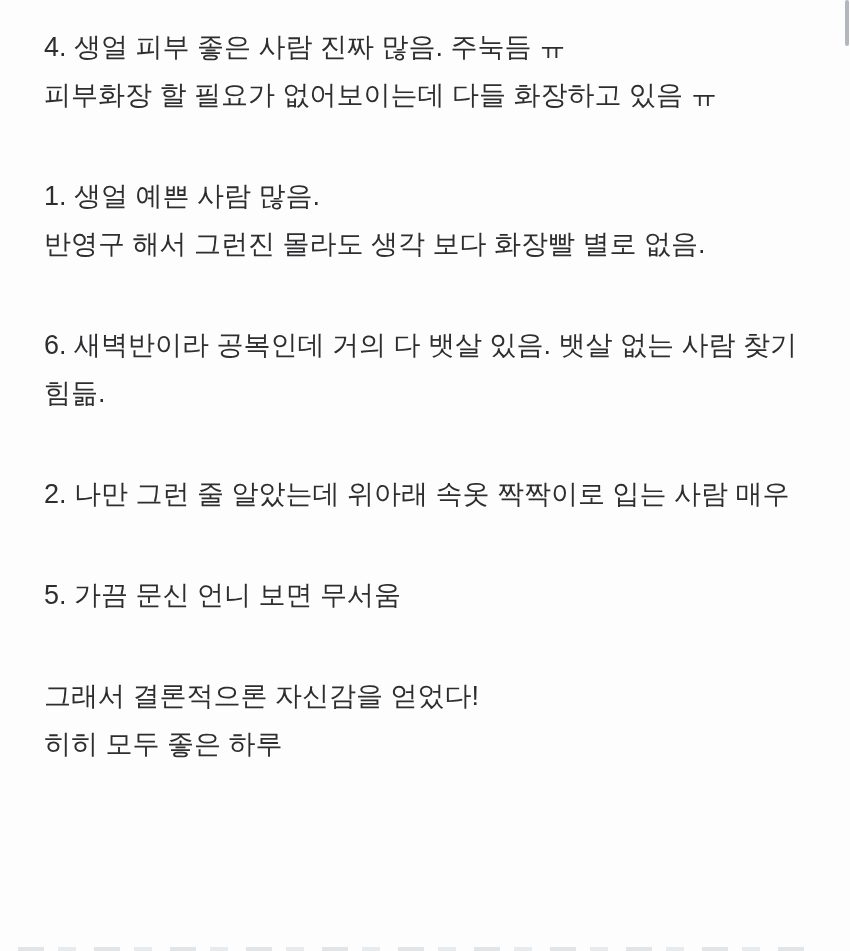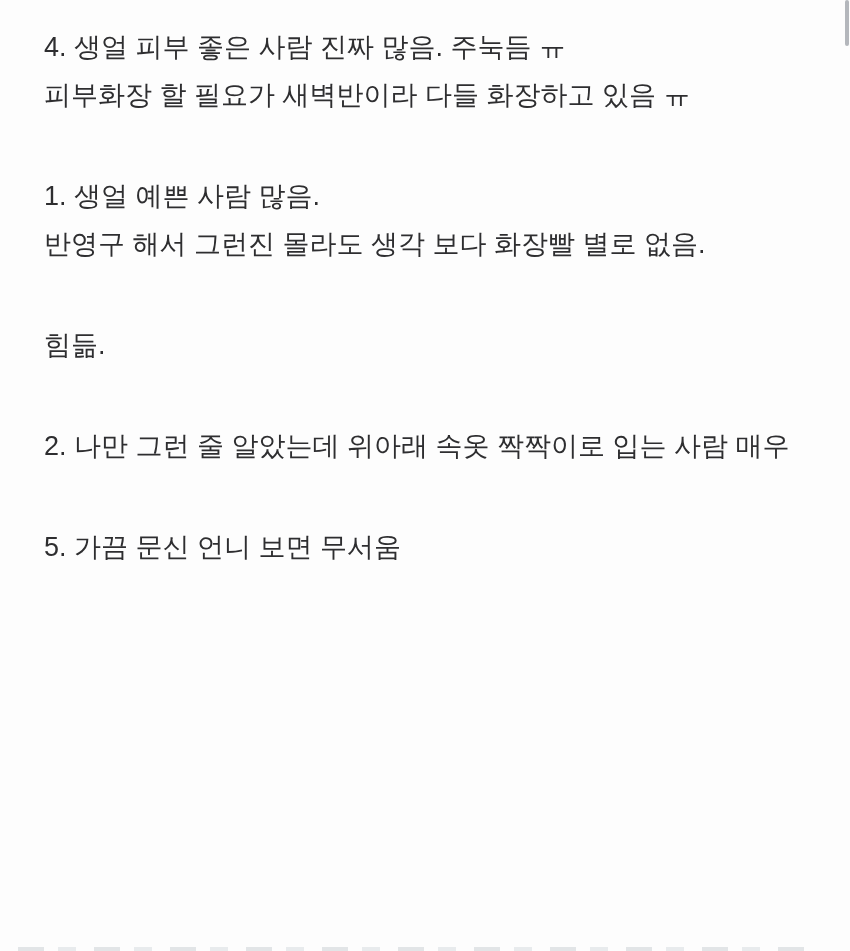--- a/index.html
+++ b/index.html
@@ -67,41 +67,46 @@
 </style>
 </head>
 <body>
 
 <div class="screen">
 
   <div class="post-body">
 
     <div class="para">
       <div class="line">4. 생얼 피부 좋은 사람 진짜 많음. 주눅듬 ㅠ</div>
-      <div class="line">피부화장 할 필요가 새벽반이라 다들 화장하고 있음 ㅠ</div>
+      <div class="line">피부화장 할 필요가 없어보이는데 다들 화장하고 있음 ㅠ</div>
     </div>
 
     <div class="para">
       <div class="line">1. 생얼 예쁜 사람 많음.</div>
       <div class="line">반영구 해서 그런진 몰라도 생각 보다 화장빨 별로 없음.</div>
     </div>
 
     <div class="para">
+      <div class="line">6. 새벽반이라 공복인데 거의 다 뱃살 있음. 뱃살 없는 사람 찾기</div>
       <div class="line">힘듦.</div>
     </div>
 
 
     <div class="para">
       <div class="line">2. 나만 그런 줄 알았는데 위아래 속옷 짝짝이로 입는 사람 매우</div>
     </div>
 
     <div class="para">
       <div class="line">5. 가끔 문신 언니 보면 무서움</div>
     </div>
 
+    <div class="para">
+      <div class="line">그래서 결론적으론 자신감을 얻었다!</div>
+      <div class="line">히히 모두 좋은 하루</div>
+    </div>
 
   </div>
 
   <div class="scrollbar-track">
     <div class="scrollbar-thumb"></div>
   </div>
 
   <div class="cutoff-text-strip"></div>
 
 </div>

